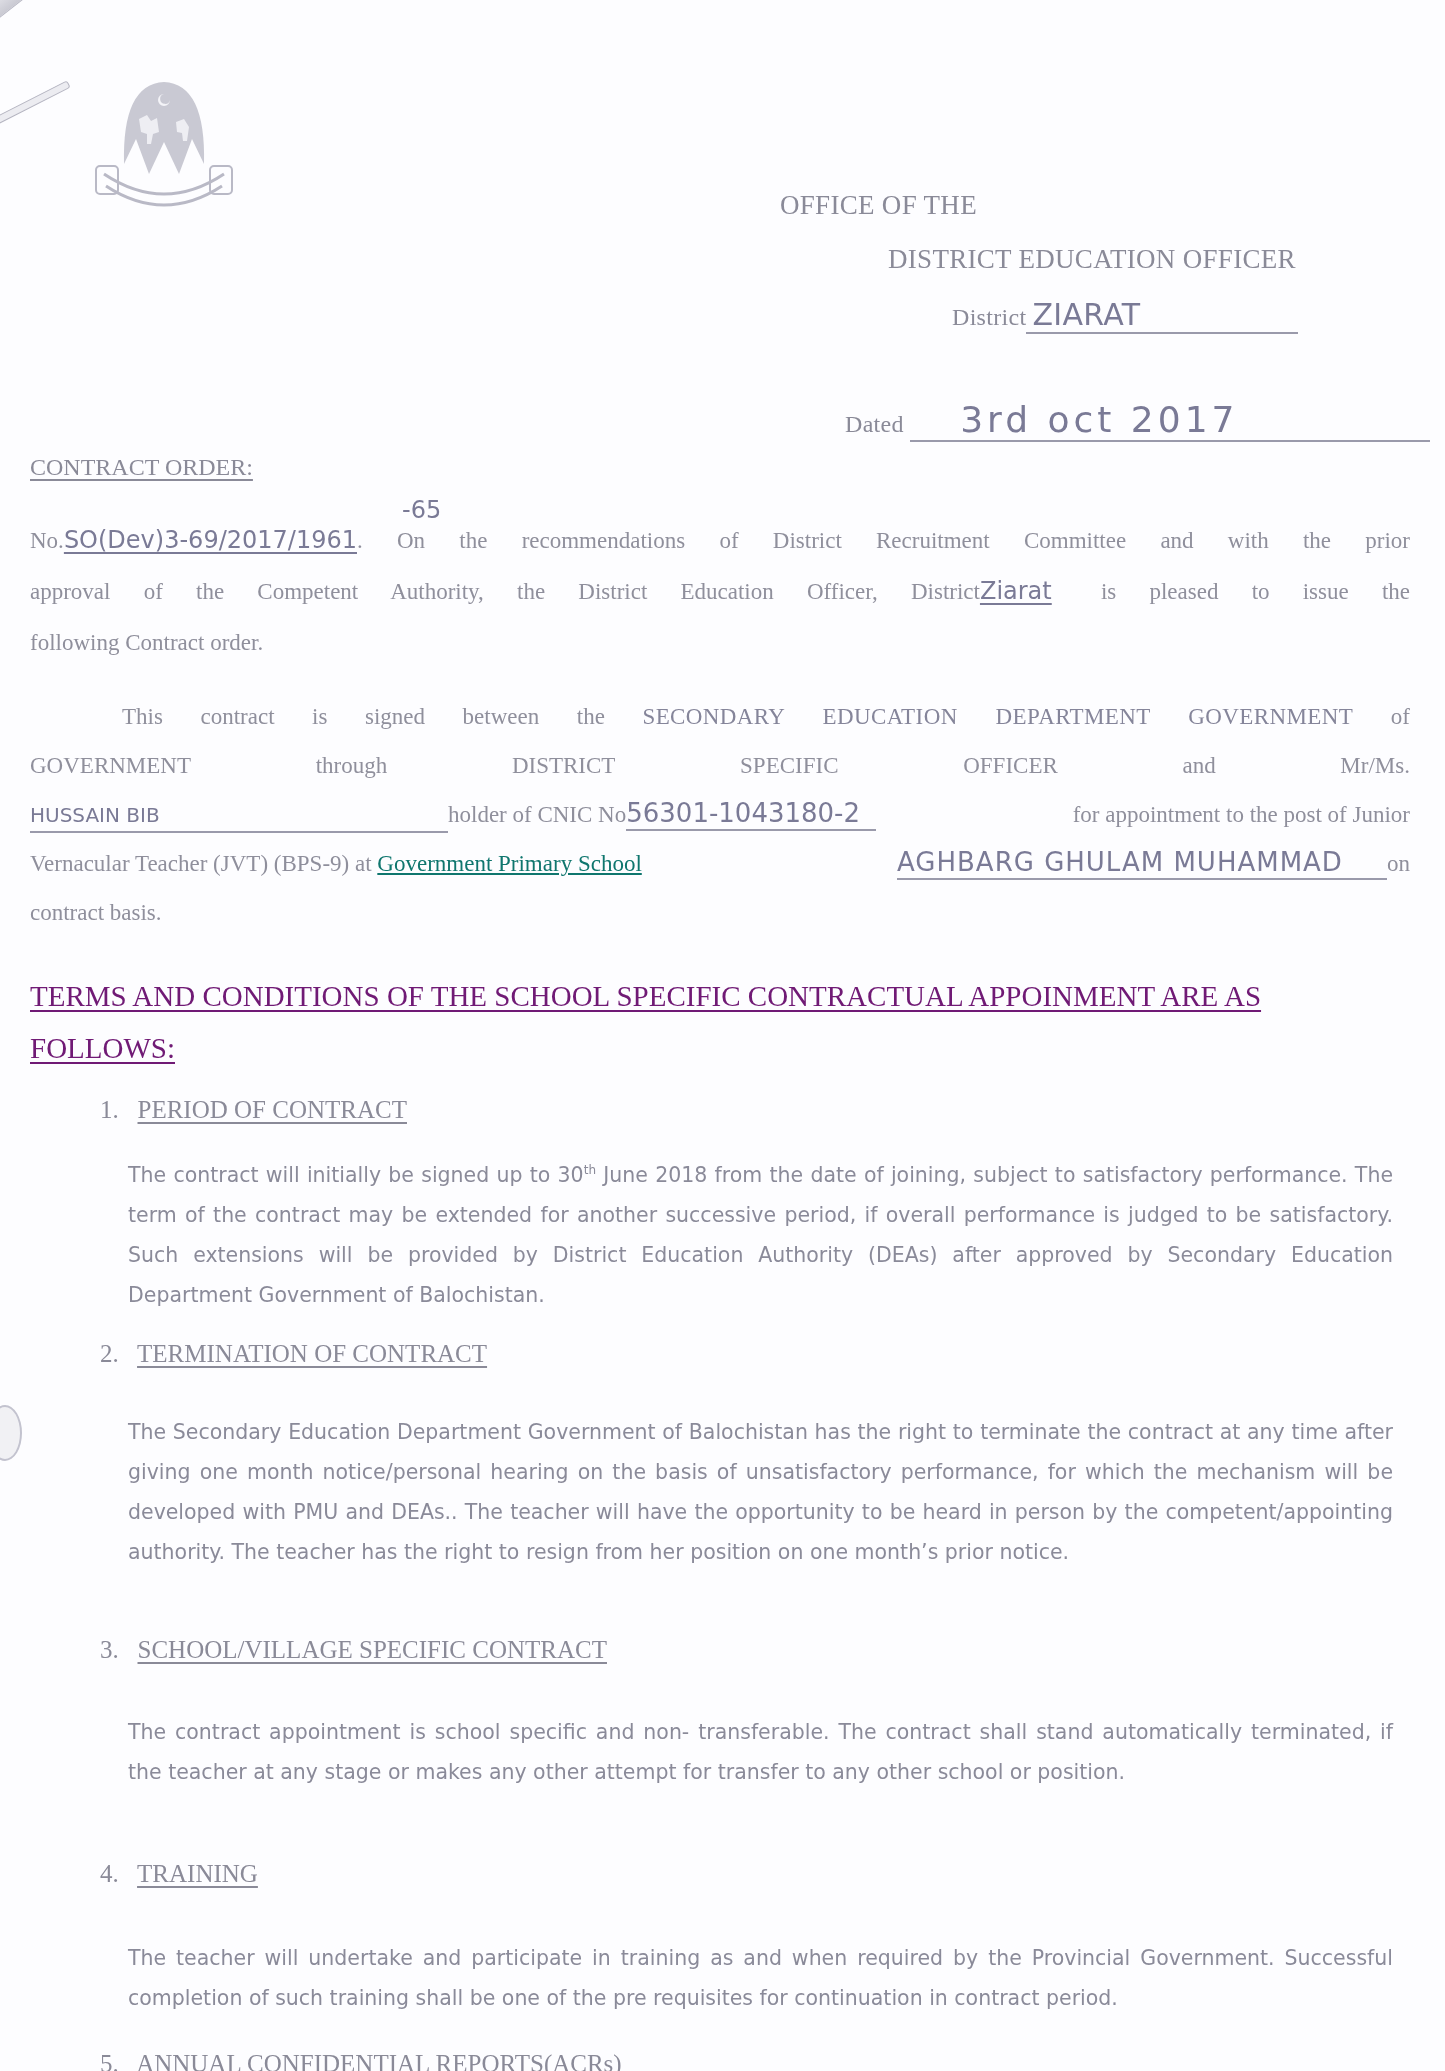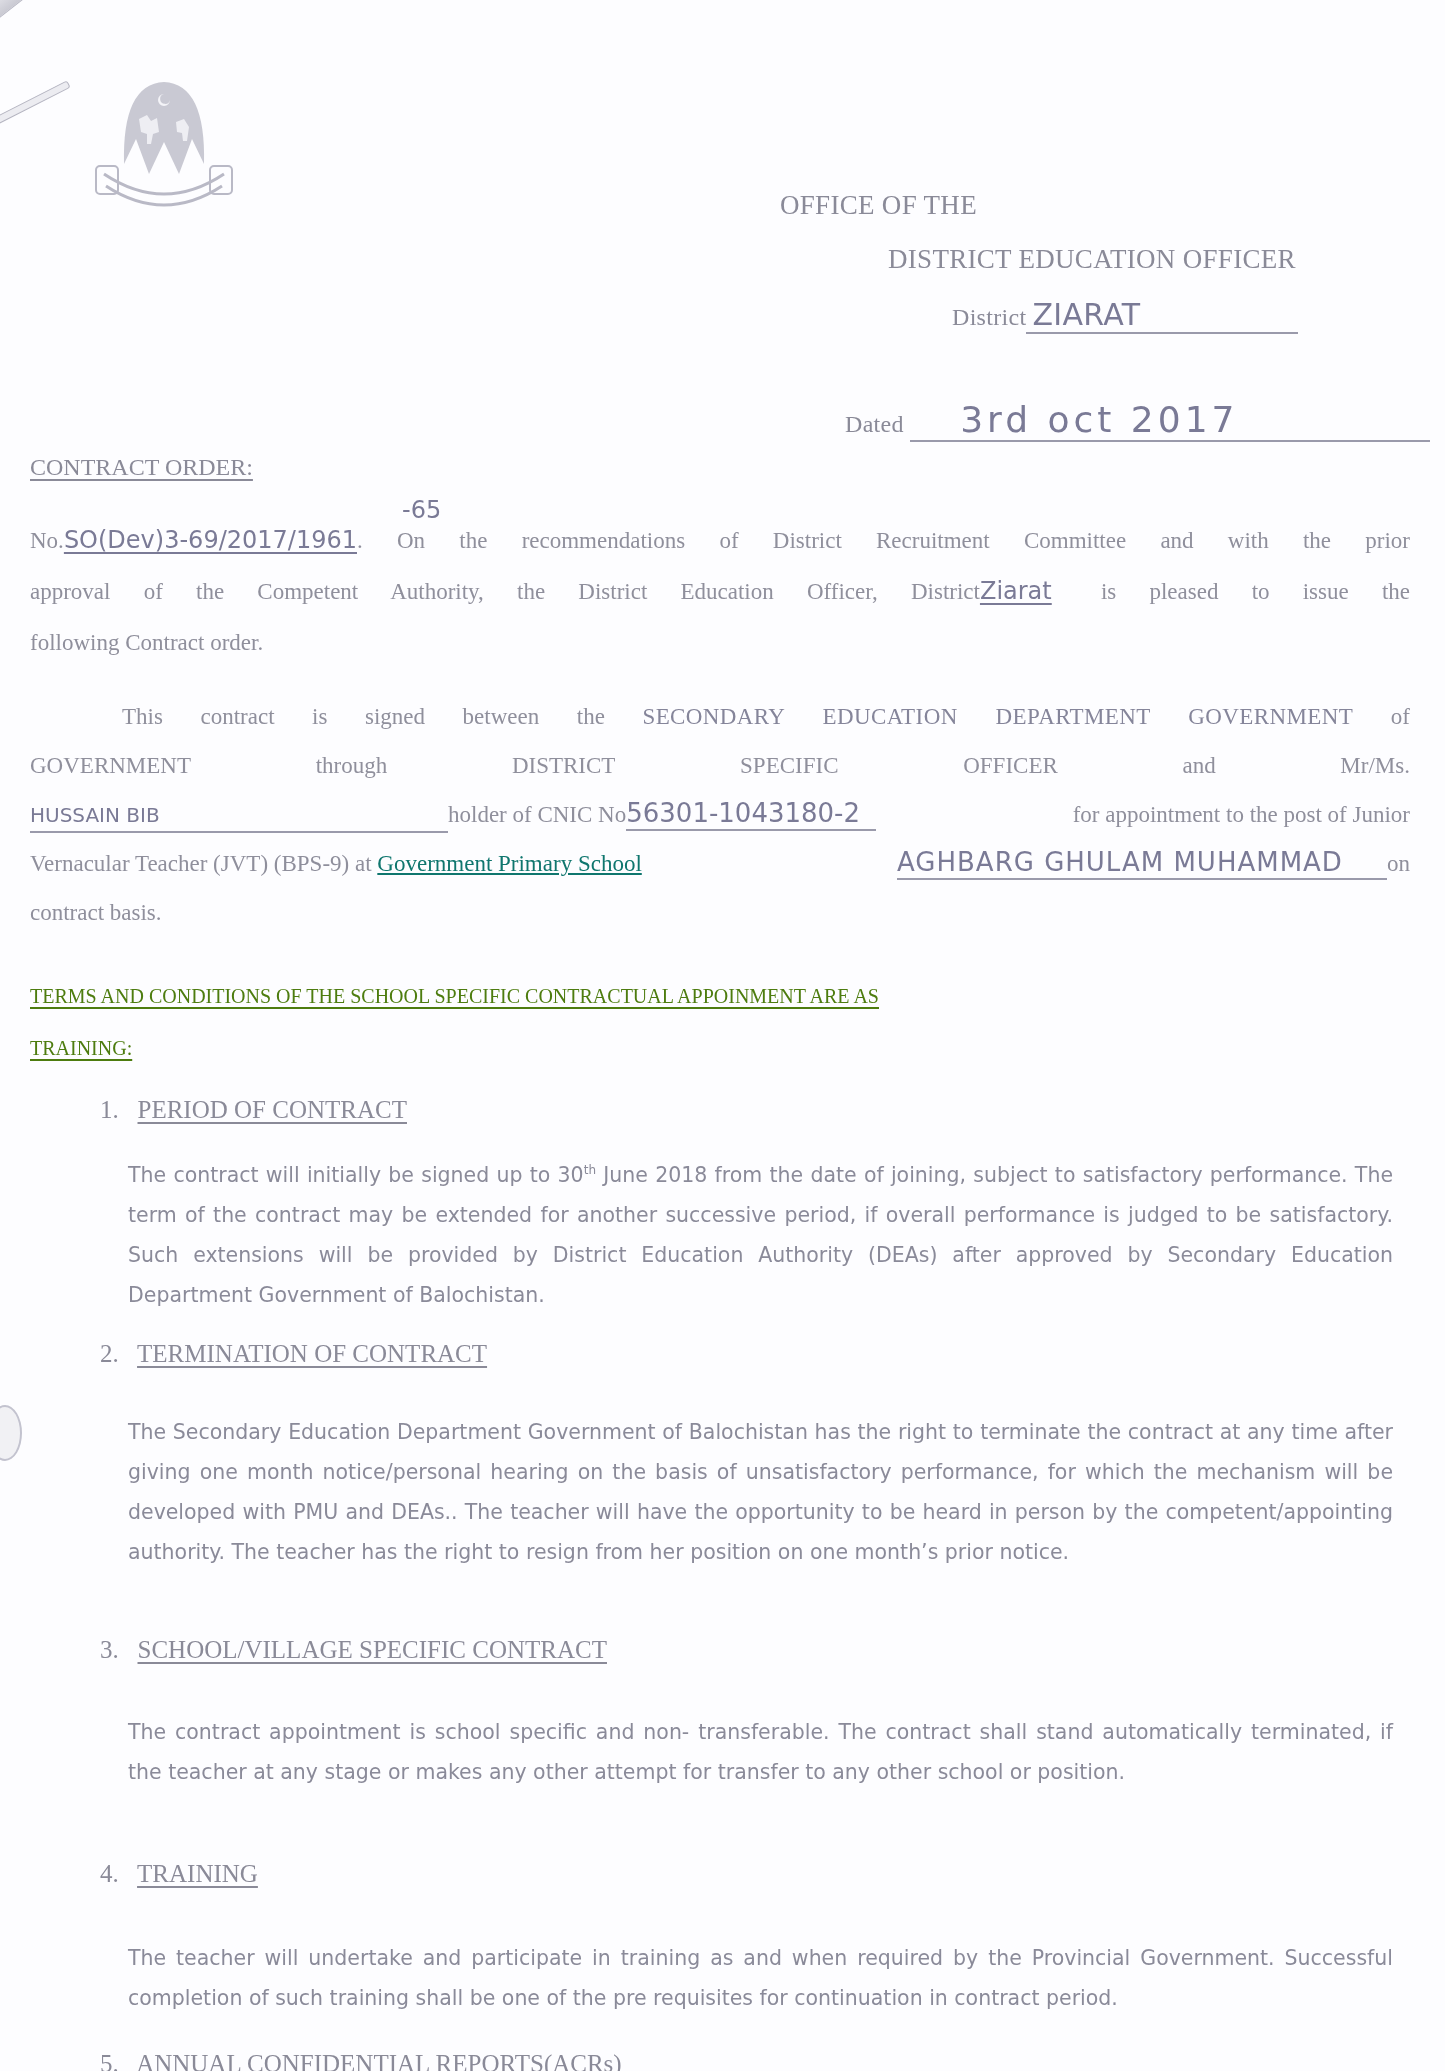--- a/index.html
+++ b/index.html
@@ -117,23 +117,23 @@
     <span>for appointment to the post of Junior</span>
   </div>
   <div style="display:flex; justify-content:space-between;">
     <span><span>Vernacular Teacher (JVT) (BPS-9) at</span>
     <b style="font-weight:normal; color:#0f766e;text-decoration:underline;">Government Primary School</b></span>
     <span><span class="blank hand" style="width:490px; font-size:26px; line-height:32px; letter-spacing:1px;">AGHBARG GHULAM MUHAMMAD</span><span>on</span></span>
   </div>
   <div>contract basis.</div>
 </div>
 
-<div class="abs serif" style="left:30px; top:970px; font-size:20px; line-height:52px; color:#4d7c0f;">
+<div class="abs serif" style="left:30px; top:970px; font-size:29px; line-height:52px; color:#701a75;">
   <div class="uline">TERMS AND CONDITIONS OF THE SCHOOL SPECIFIC CONTRACTUAL APPOINMENT ARE AS</div>
-  <div class="uline" style="display:inline-block;">TRAINING:</div>
+  <div class="uline" style="display:inline-block;">FOLLOWS:</div>
 </div>
 
 <div class="abs sec-title" style="left:100px; top:1096px;">
   <span>1.</span>&nbsp;&nbsp;
   <span class="uline">PERIOD OF CONTRACT</span>
 </div>
 <div class="abs para" style="left:128px; top:1150px; width:1265px;"><span>The contract will initially be signed up to 30</span><sup style="font-size:12px;">th</sup><span> June 2018 from the date of joining, subject to satisfactory performance. The term of the contract may be extended for another successive period, if overall performance is judged to be satisfactory. Such extensions will be provided by District Education Authority (DEAs) after approved by Secondary Education Department Government of Balochistan.</span></div>
 
 <div class="abs sec-title" style="left:100px; top:1340px;">
   <span>2.</span>&nbsp;&nbsp;

